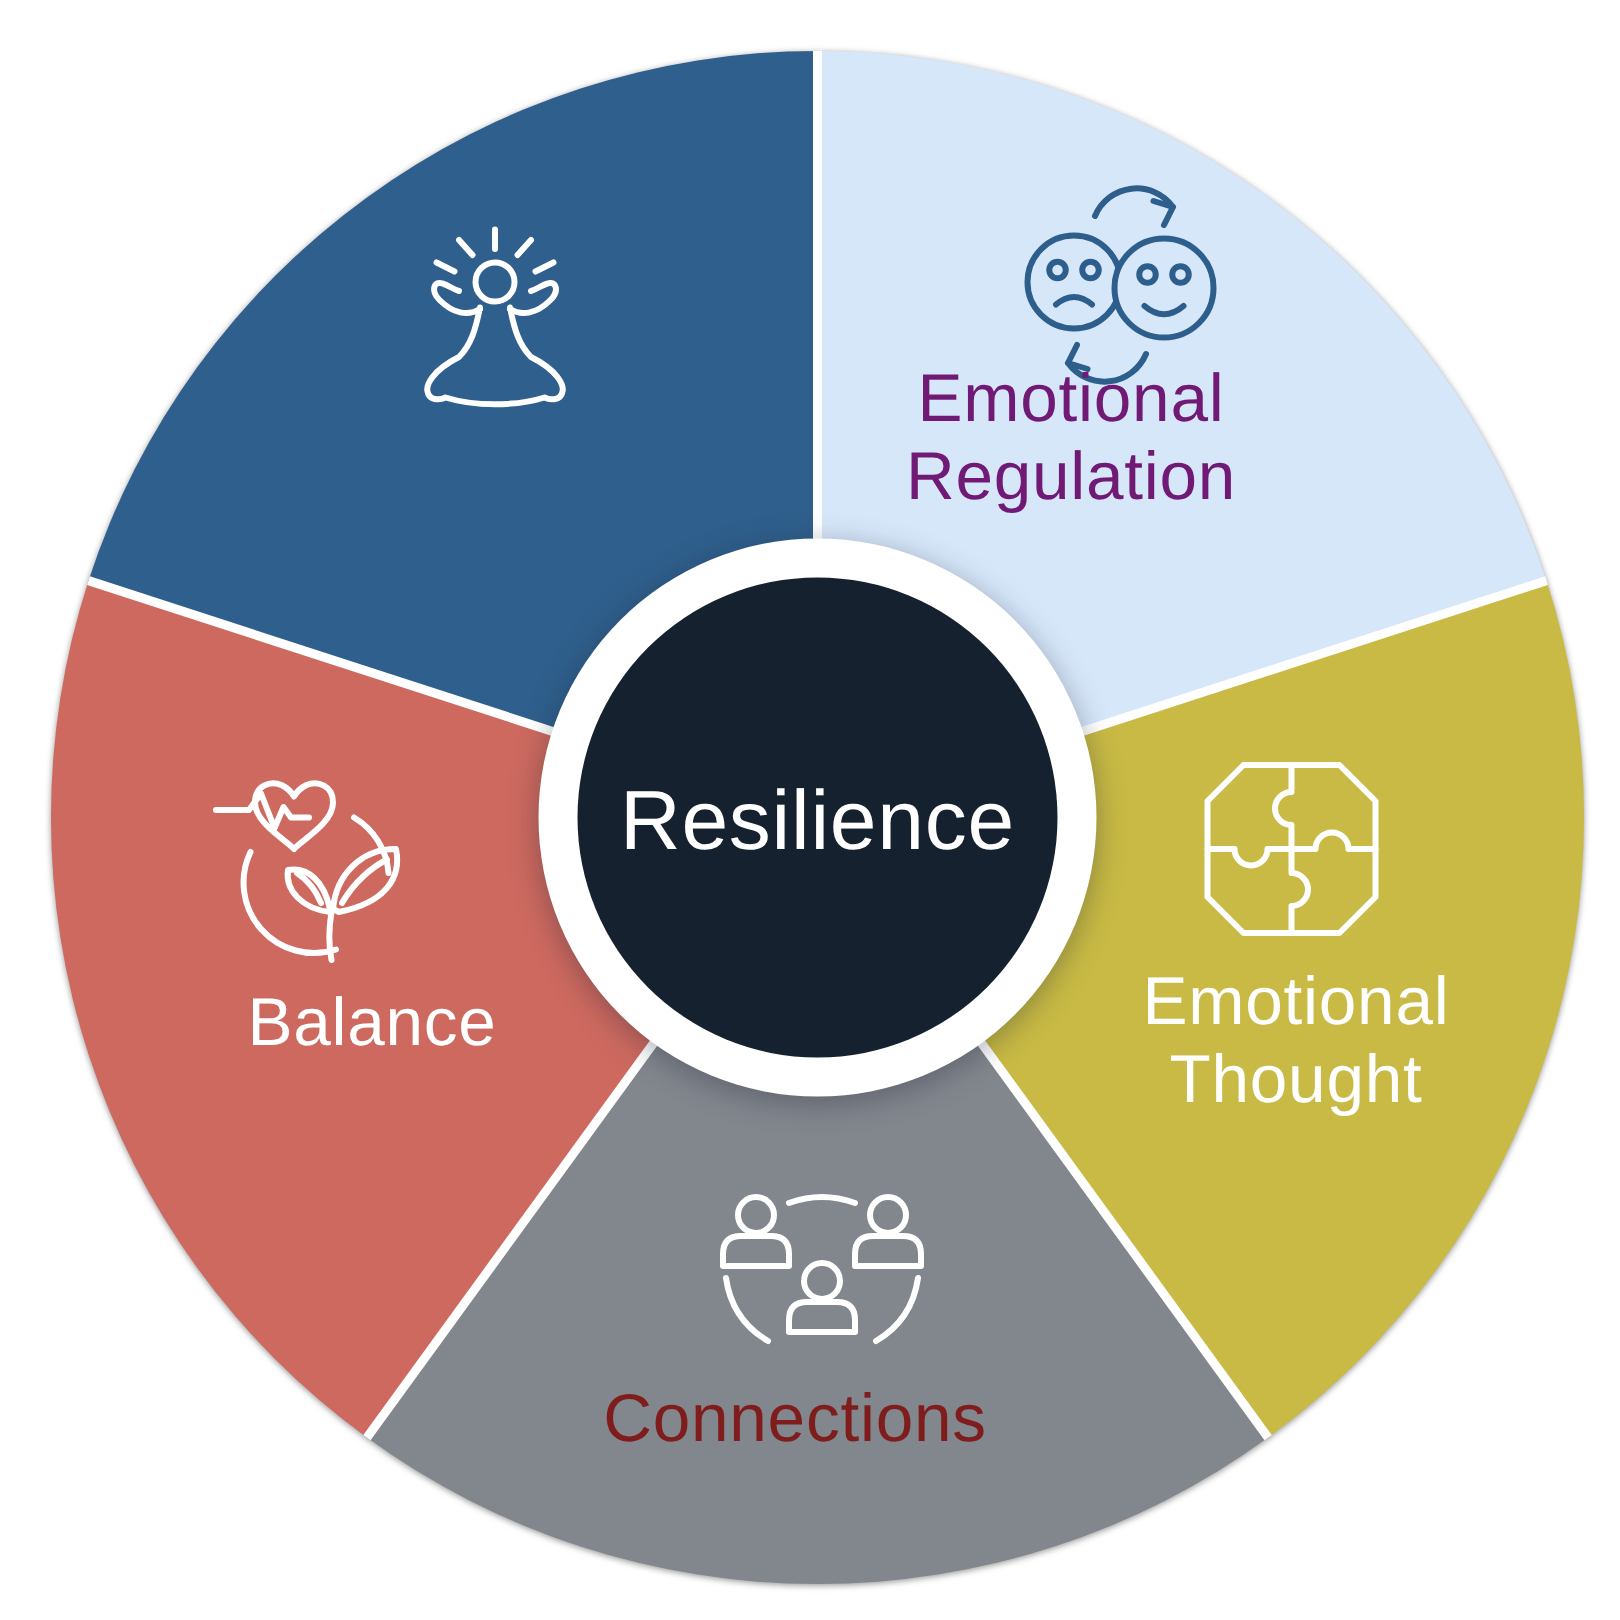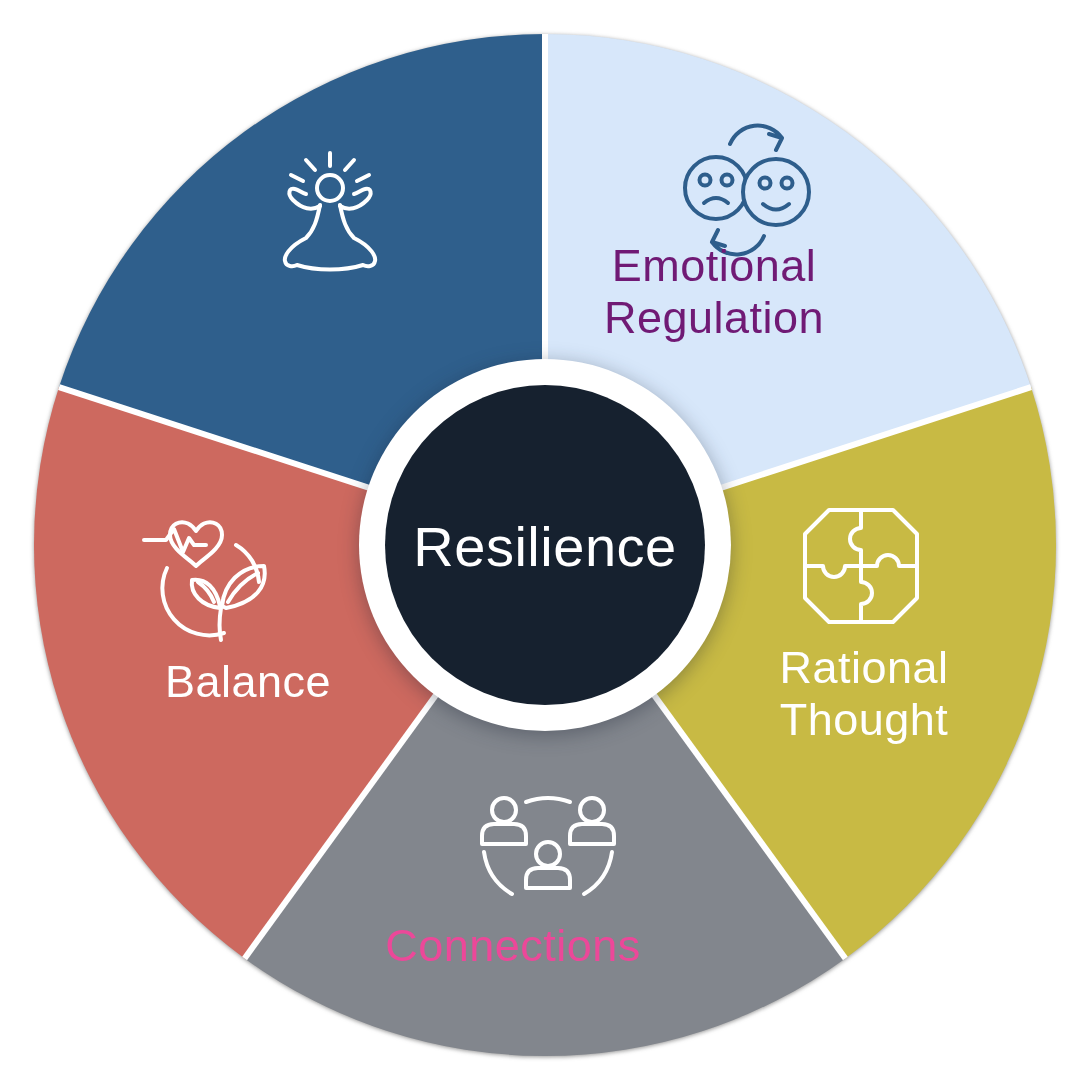--- a/index.html
+++ b/index.html
@@ -105,23 +105,23 @@
 
     <g class="hub-g">
       <circle cx="545" cy="545" r="186" fill="#FFFFFF"></circle>
       <circle cx="545" cy="545" r="160" fill="#16212F"></circle>
     </g>
   </svg>
 
 
   <div class="seg-label wrap" style="left: 714px; top: 292px; width: 370px; color: #701a75;">Emotional Regulation</div>
 
-  <div class="seg-label wrap" style="left: 864px; top: 694px; width: 250px; color: rgb(255, 255, 255);">Rational Thought</div>
+  <div class="seg-label wrap" style="left: 864px; top: 694px; width: 250px; color: rgb(255, 255, 255);">Emotional Thought</div>
 
-  <div class="seg-label" style="left: 513px; top: 946px; color: #ec4899;">Connections</div>
+  <div class="seg-label" style="left: 530px; top: 946px; color: #7f1d1d;">Connections</div>
 
   <div class="seg-label" style="left: 216px; top: 682px; color: rgb(255, 255, 255); margin-left: 32px;">Balance</div>
 
   <div class="hub-title" style="color: rgb(255, 255, 255);">
     <span>Resilience</span>
   </div>
 
 </div>
 
 </body></html>

